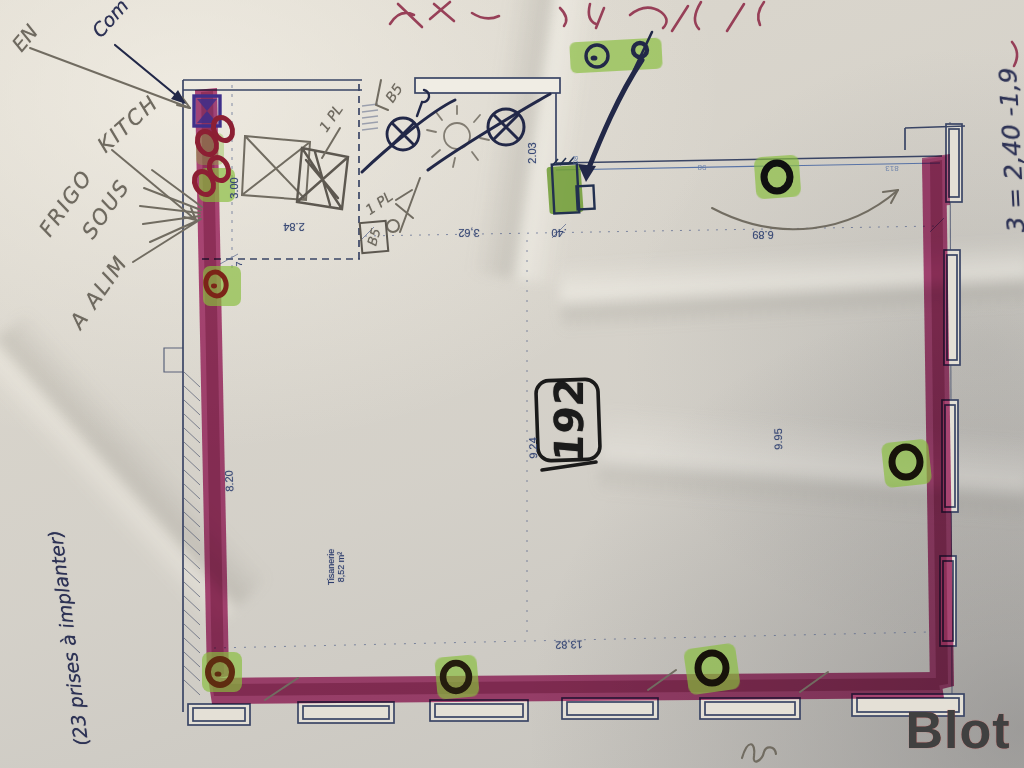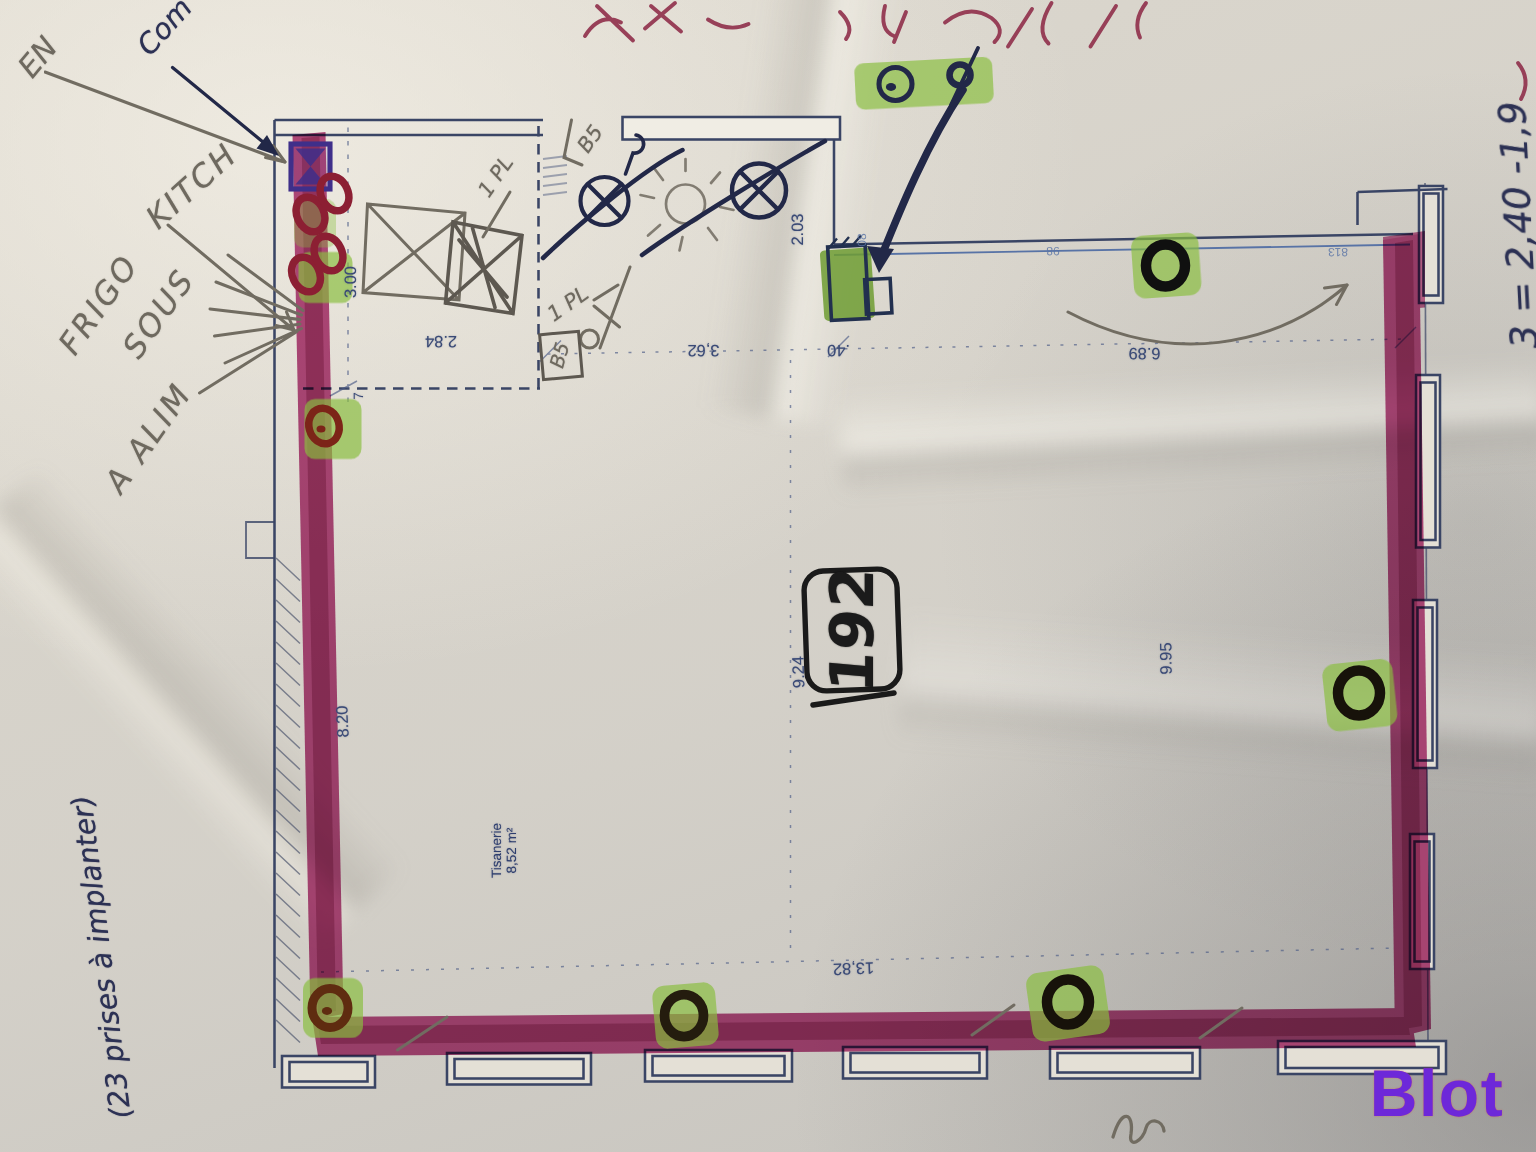--- a/index.html
+++ b/index.html
@@ -31,22 +31,22 @@
   .bp{color:#2e3e6e;font-family:"Liberation Sans",sans-serif;text-shadow:0 0 1px rgba(46,62,110,.55);}
   .dim{font-size:11px;color:#3a4a76;text-shadow:0 0 1px rgba(58,74,118,.5);}
   .tiny{font-size:8px;color:#5873a6;opacity:.8;}
   .hw-pen{font-family:"DejaVu Sans",sans-serif;font-style:italic;color:#2c3154;
           text-shadow:0 0 .7px rgba(44,49,84,.8);}
   .hw-pencil{font-family:"DejaVu Sans",sans-serif;font-style:italic;color:#6e695f;
           text-shadow:0 0 .8px rgba(110,105,95,.7);}
   .hw-marker{font-family:"DejaVu Sans",sans-serif;color:#1b1b1b;font-weight:bold;
           text-shadow:0 0 1px rgba(0,0,0,.6);}
   .rotblock{display:flex;flex-direction:column;align-items:center;line-height:1.15;}
-  .logo{font-family:"Liberation Sans",sans-serif;font-weight:800;color:#6d28d9;
-        font-size:44px;letter-spacing:1px;text-shadow:0 0 1px rgba(245,48,44,.6);}
+  .logo{font-family:"Liberation Sans",sans-serif;font-weight:800;color:#404040;
+        font-size:52px;letter-spacing:1px;text-shadow:0 0 1px rgba(245,48,44,.6);}
 </style>
 </head>
 <body>
 
 <div id="photo">
   <div class="paper-shade shade1"></div>
   <div class="crease crease1"></div>
   <div class="crease crease2"></div>
   <div class="crease crease3"></div>
   <div class="crease crease4"></div>

